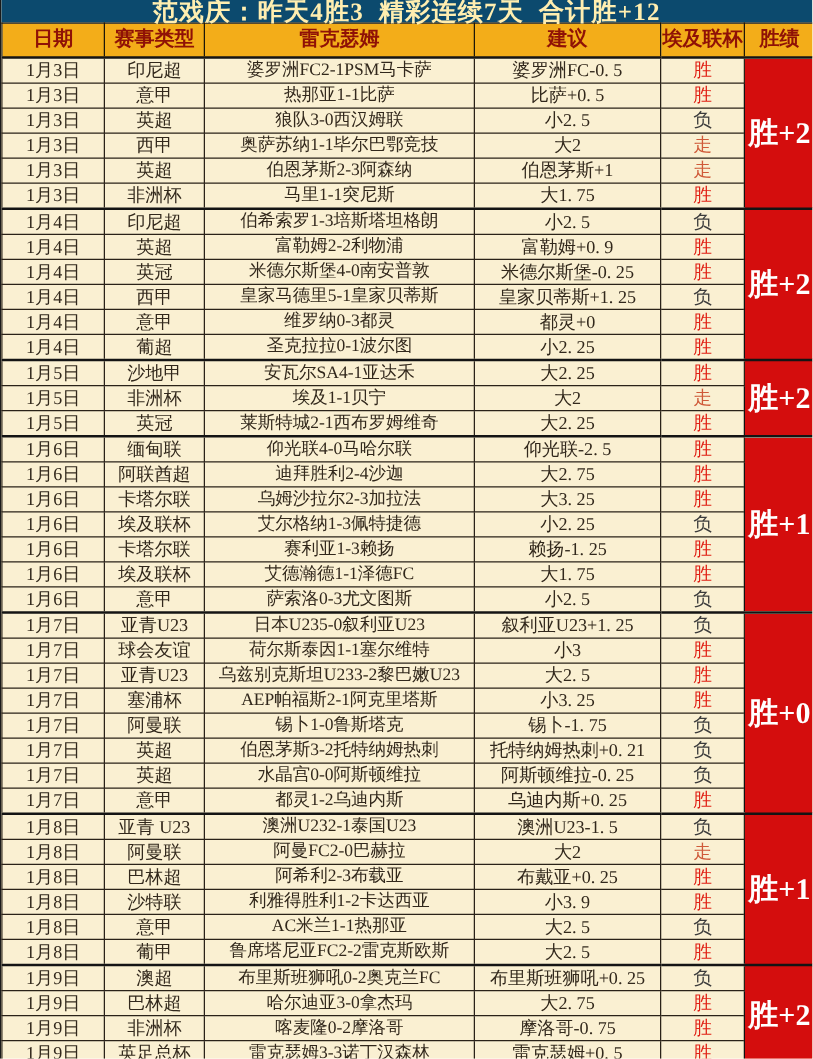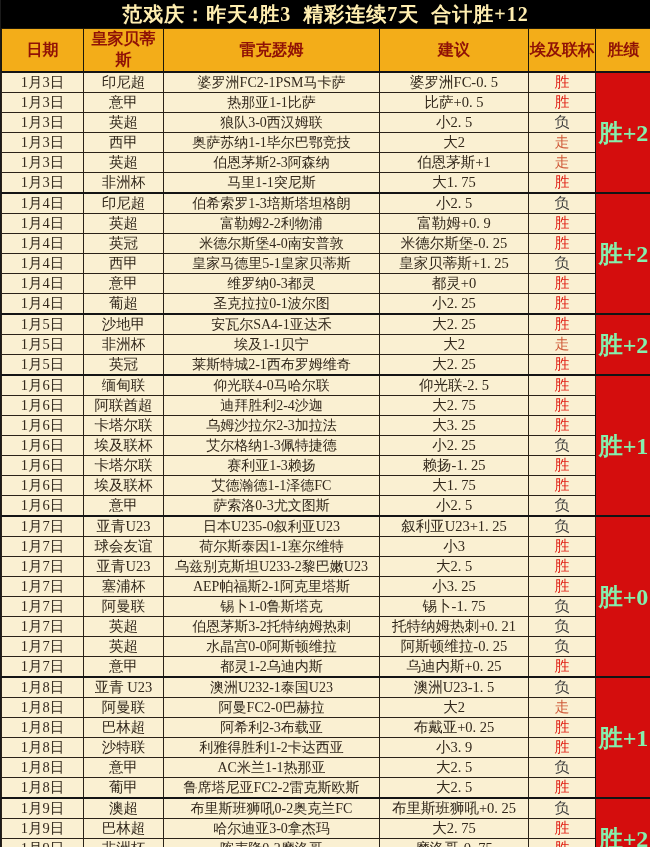--- a/index.html
+++ b/index.html
@@ -2,21 +2,21 @@
 <html><head>
 <meta charset="utf-8">
 <style>
   html,body{margin:0;padding:0;background:#ffffff;}
   .page{
     width:650px;height:847px;overflow:hidden;
     font-family:"Liberation Serif","DejaVu Serif",serif;
     background:#faf0d2;border-left:1px solid #1a1a1a;box-sizing:border-box;
   }
   .title-bar{
-    width:100%;height:28px;background:#000000;
+    width:100%;height:18px;background:#0c4a6e;
     color:#ffeeb0;font-size:20px;font-weight:bold;
     display:flex;align-items:center;justify-content:center;
     white-space:pre;letter-spacing:1px;
   }
   table{
     border-collapse:collapse;table-layout:fixed;width:650px;
   }
   col.c-date{width:82px;}
   col.c-league{width:80px;}
   col.c-match{width:216px;}
@@ -33,21 +33,21 @@
   td{
     border:1px solid #2a2218;padding:0;
     text-align:center;vertical-align:middle;
     font-size:14.5px;color:#32281c;
     white-space:nowrap;overflow:hidden;
   }
   td.match-cell{font-size:14px;}
   td.result-cell{font-size:15px;}
   tr.group-start td{border-top:2px solid #141414;}
   td.streak-cell{
-    background:#d40d0d;color:#86efac;
+    background:#d40d0d;color:#ffffff;
     font-size:24px;font-weight:bold;
     border:1px solid #111;letter-spacing:0;
   }
 </style>
 </head>
 <body>
 
 <div class="page">
   <div class="title-bar">范戏庆：昨天4胜3  精彩连续7天  合计胜+12</div>
   <table>
@@ -55,21 +55,21 @@
       <col class="c-date">
         <col class="c-league">
         <col class="c-match">
       <col class="c-tip">
         <col class="c-result">
         <col class="c-streak">
     </colgroup>
     <thead>
       <tr>
         <th>日期</th>
-        <th>皇家贝蒂斯</th>
+        <th>赛事类型</th>
         <th>雷克瑟姆</th>
         <th>建议</th>
         <th>埃及联杯</th>
         <th>胜绩</th>
       </tr>
     </thead>
     <tbody>
         <tr class="group-start">
           <td class="date-cell">1月3日</td>
           <td class="league-cell">印尼超</td>

